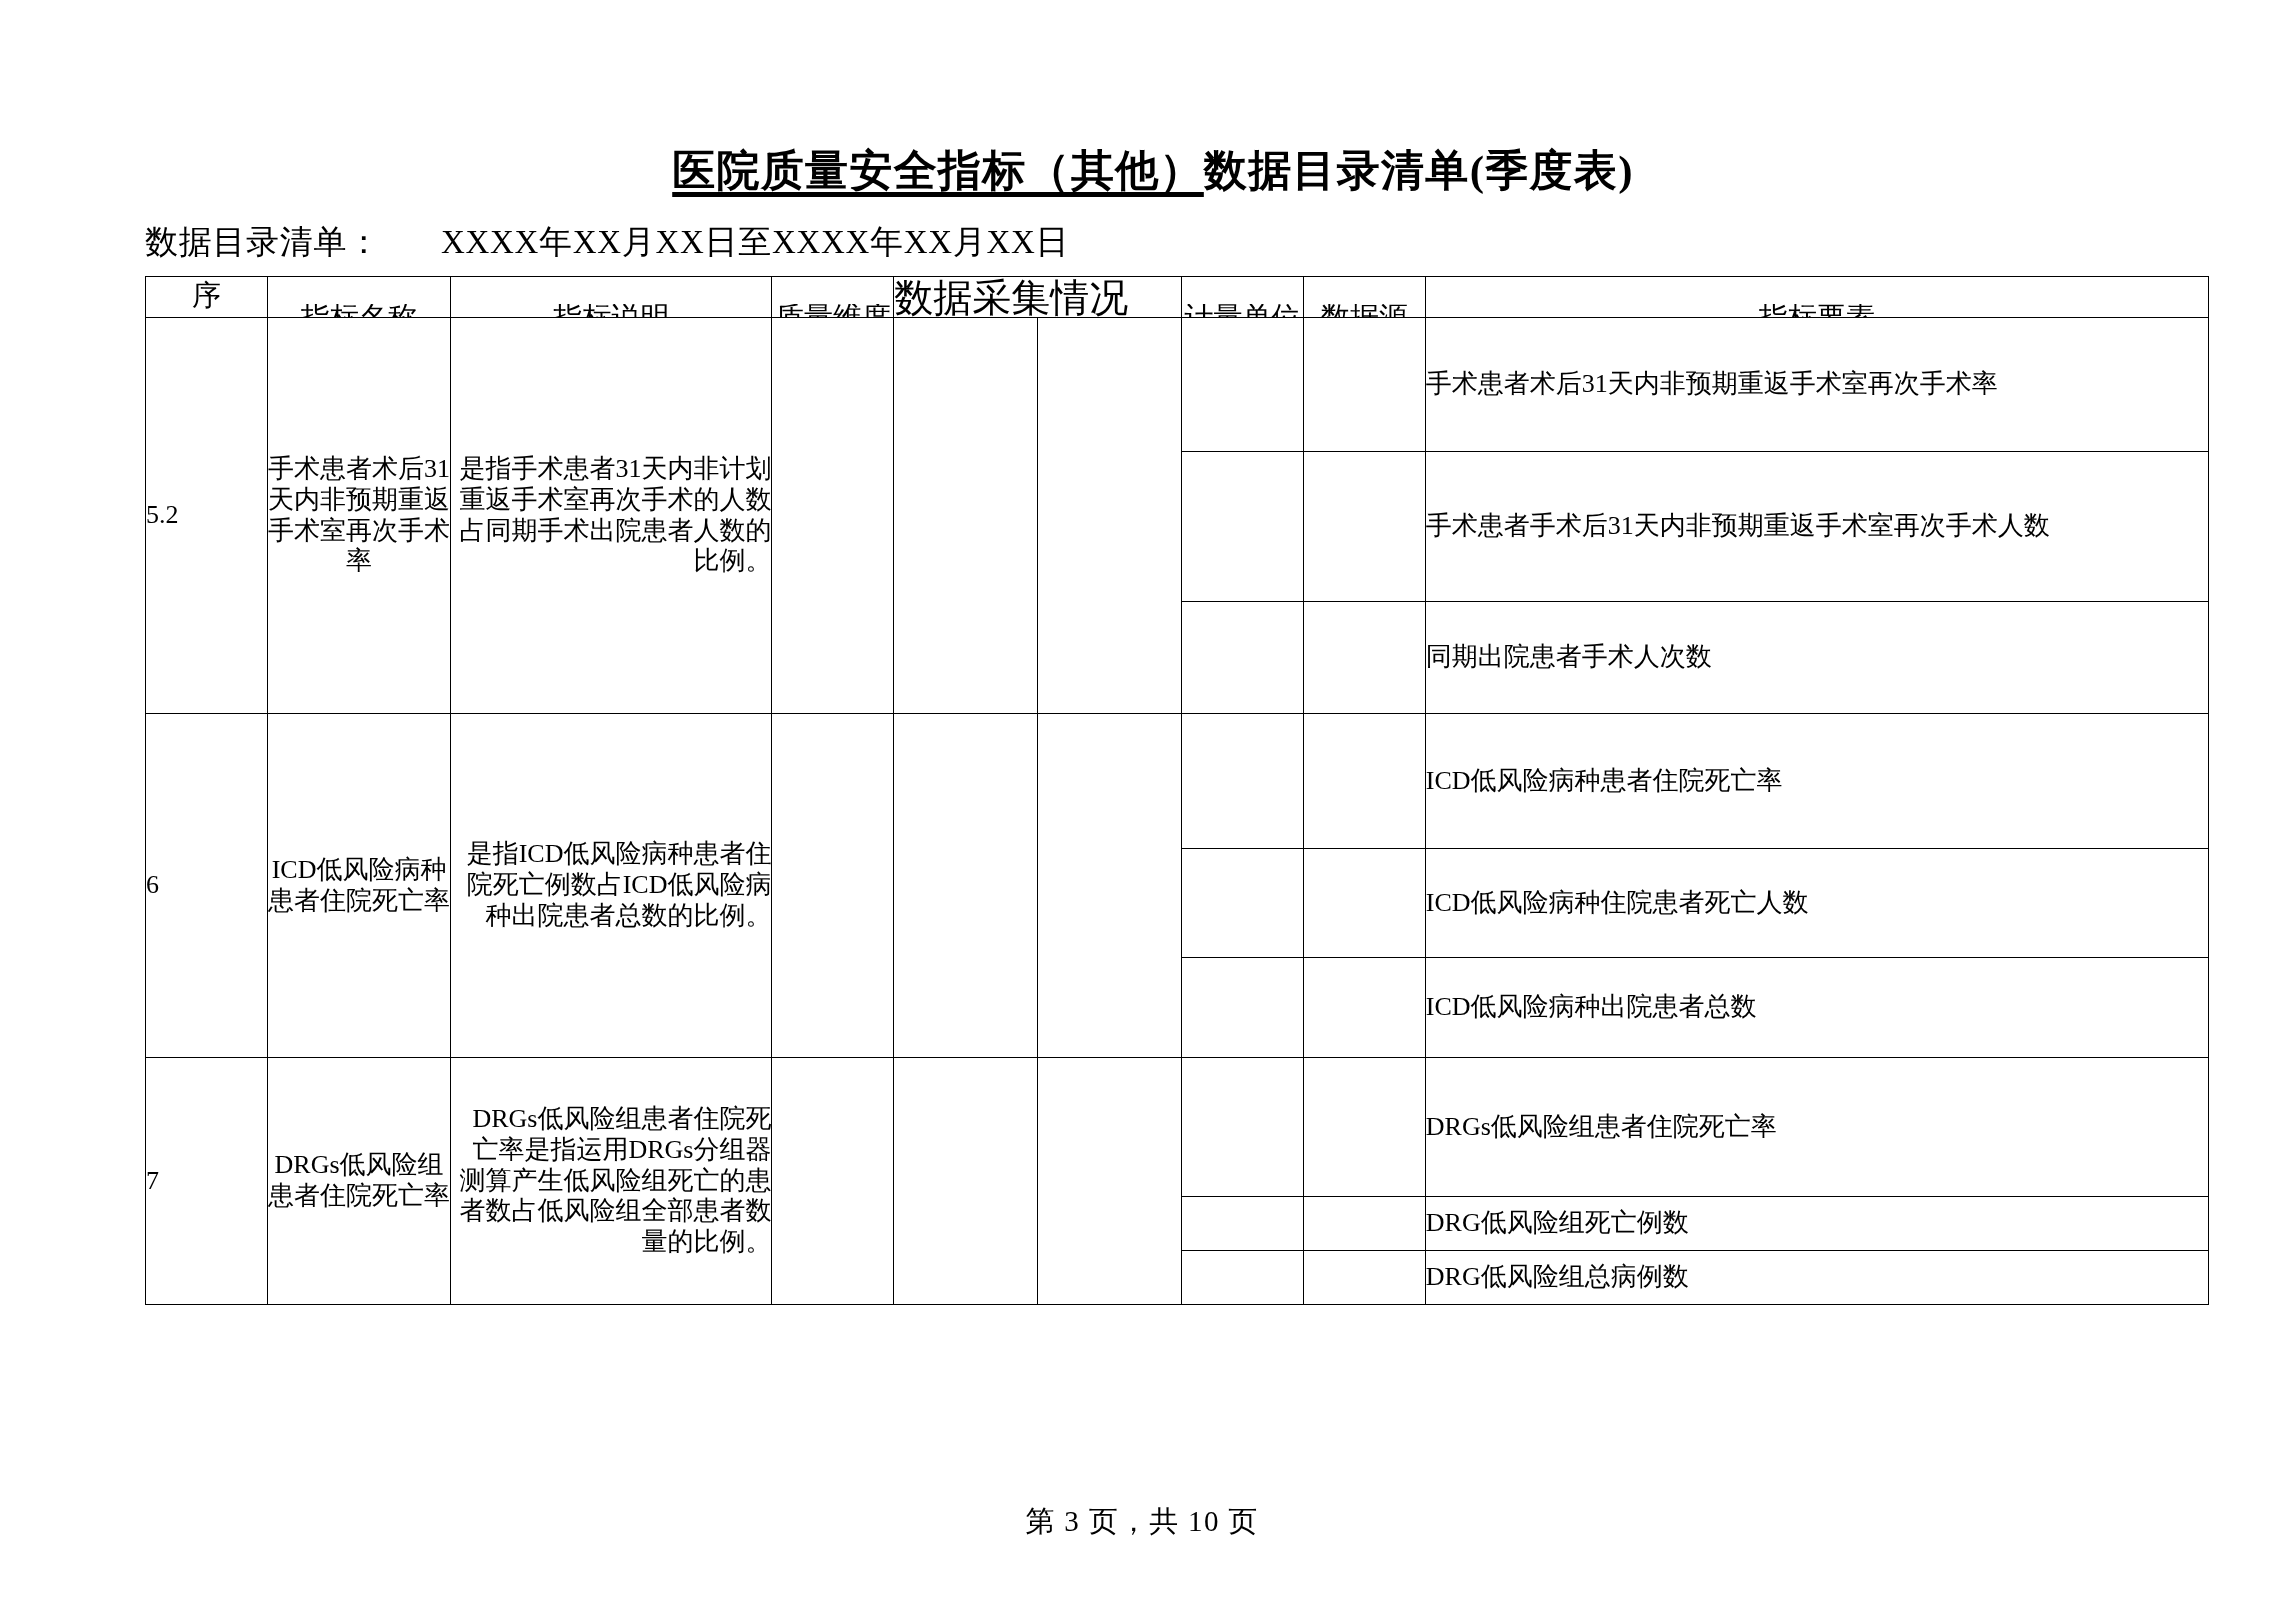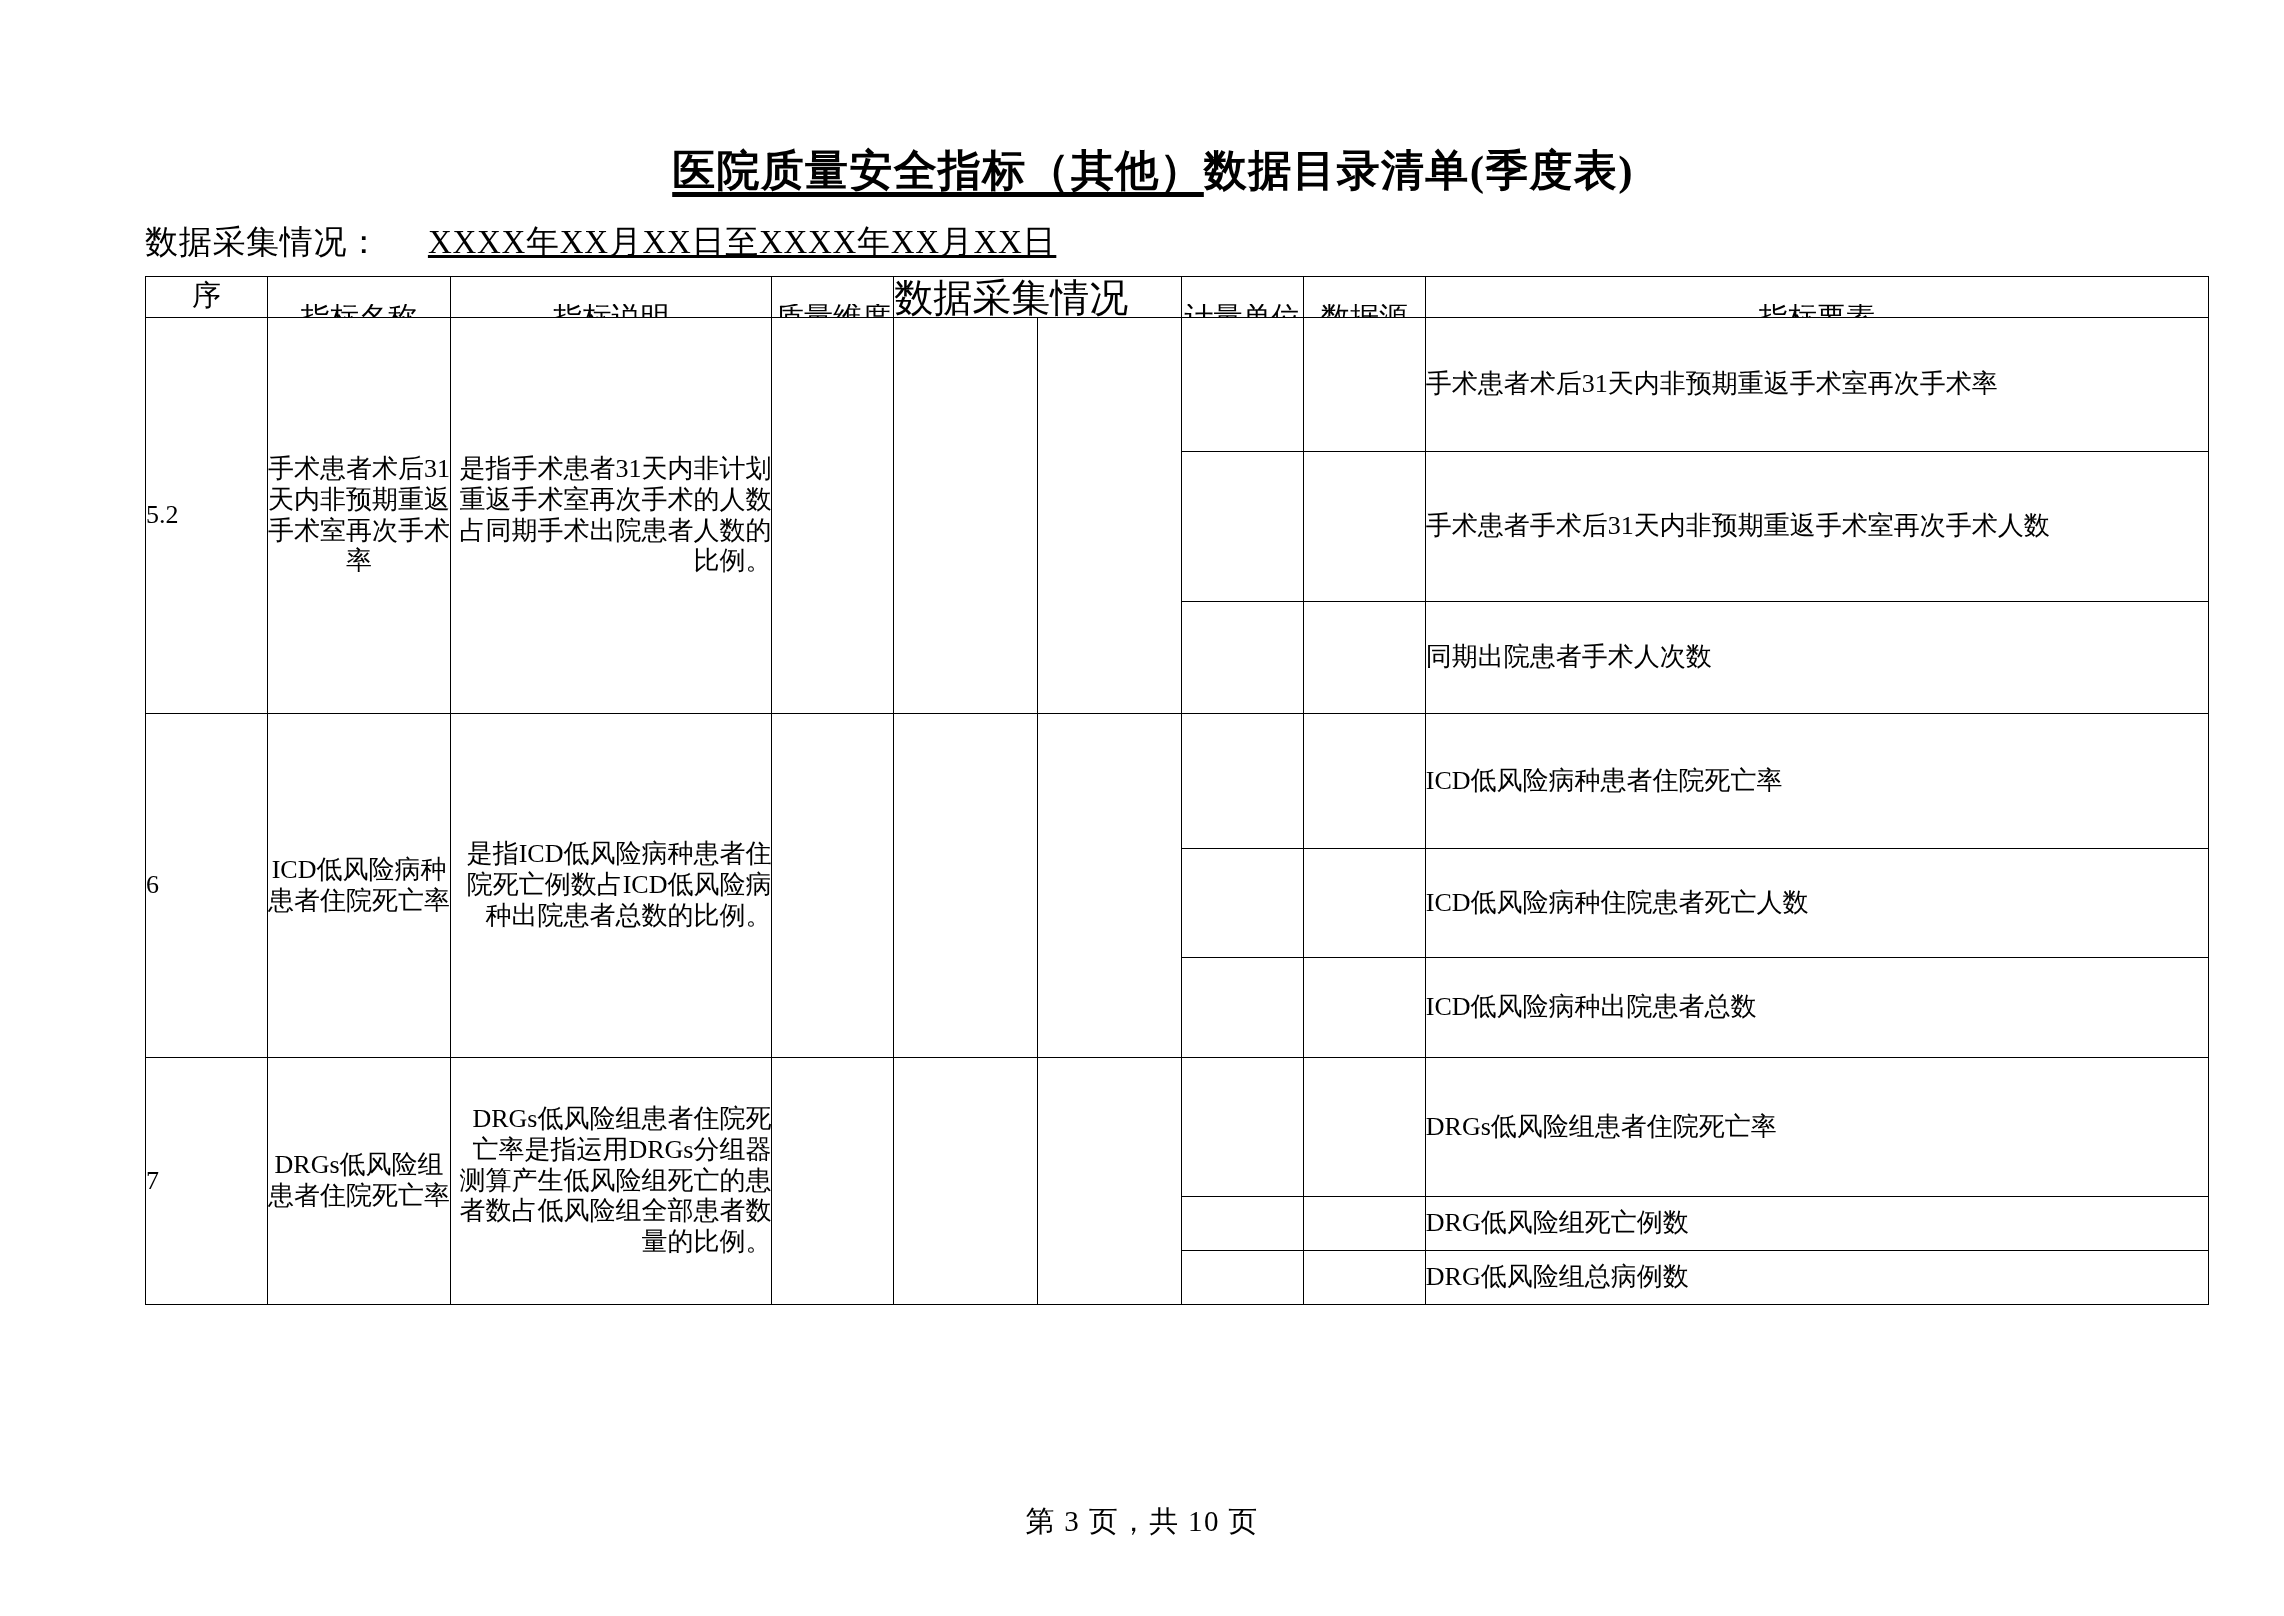--- a/index.html
+++ b/index.html
@@ -40,21 +40,21 @@
 
   
   .subtitle {
     position: absolute;
     top: 220px;
     left: 145px;
     font-size: 33px;
     white-space: nowrap;
   }
   .subtitle .label { letter-spacing: 0.7px; }
-  .subtitle .range { margin-left: 47px; letter-spacing: 0.7px; text-decoration: underline; }
+  .subtitle .range { margin-left: 60px; letter-spacing: 0.7px; }
 
   
   .tbl {
     position: absolute;
     top: 276px;
     left: 145px;
     width: 2064px;
     border-collapse: collapse;
     table-layout: fixed;
   }
@@ -142,21 +142,21 @@
     letter-spacing: 1.3px;
   }
 </style>
 </head>
 <body>
 
 <div class="title-wrap">
   <div class="title-line"><span class="title-underlined">医院质量安全指标（其他）</span><span>数据目录清单(季度表)</span></div>
 </div>
 
-<div class="subtitle"><span class="label">数据采集情况：</span><span class="range">XXXX年XX月XX日至XXXX年XX月XX日</span></div>
+<div class="subtitle"><span class="label">数据目录清单：</span><span class="range">XXXX年XX月XX日至XXXX年XX月XX日</span></div>
 
 <table class="tbl">
   <colgroup>
     <col style="width:77px">
     <col style="width:116px">
     <col style="width:203px">
     <col style="width:77px">
     <col style="width:91px">
     <col style="width:91px">
     <col style="width:77px">

